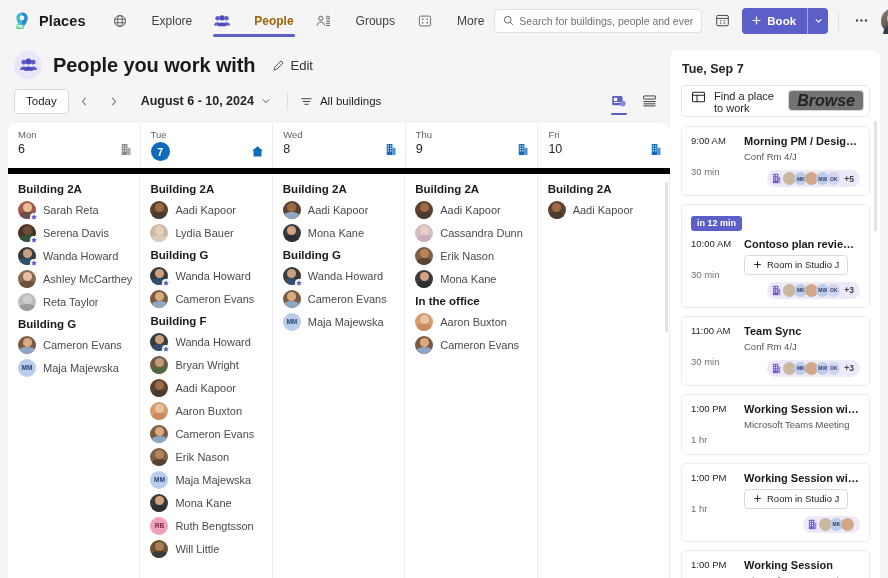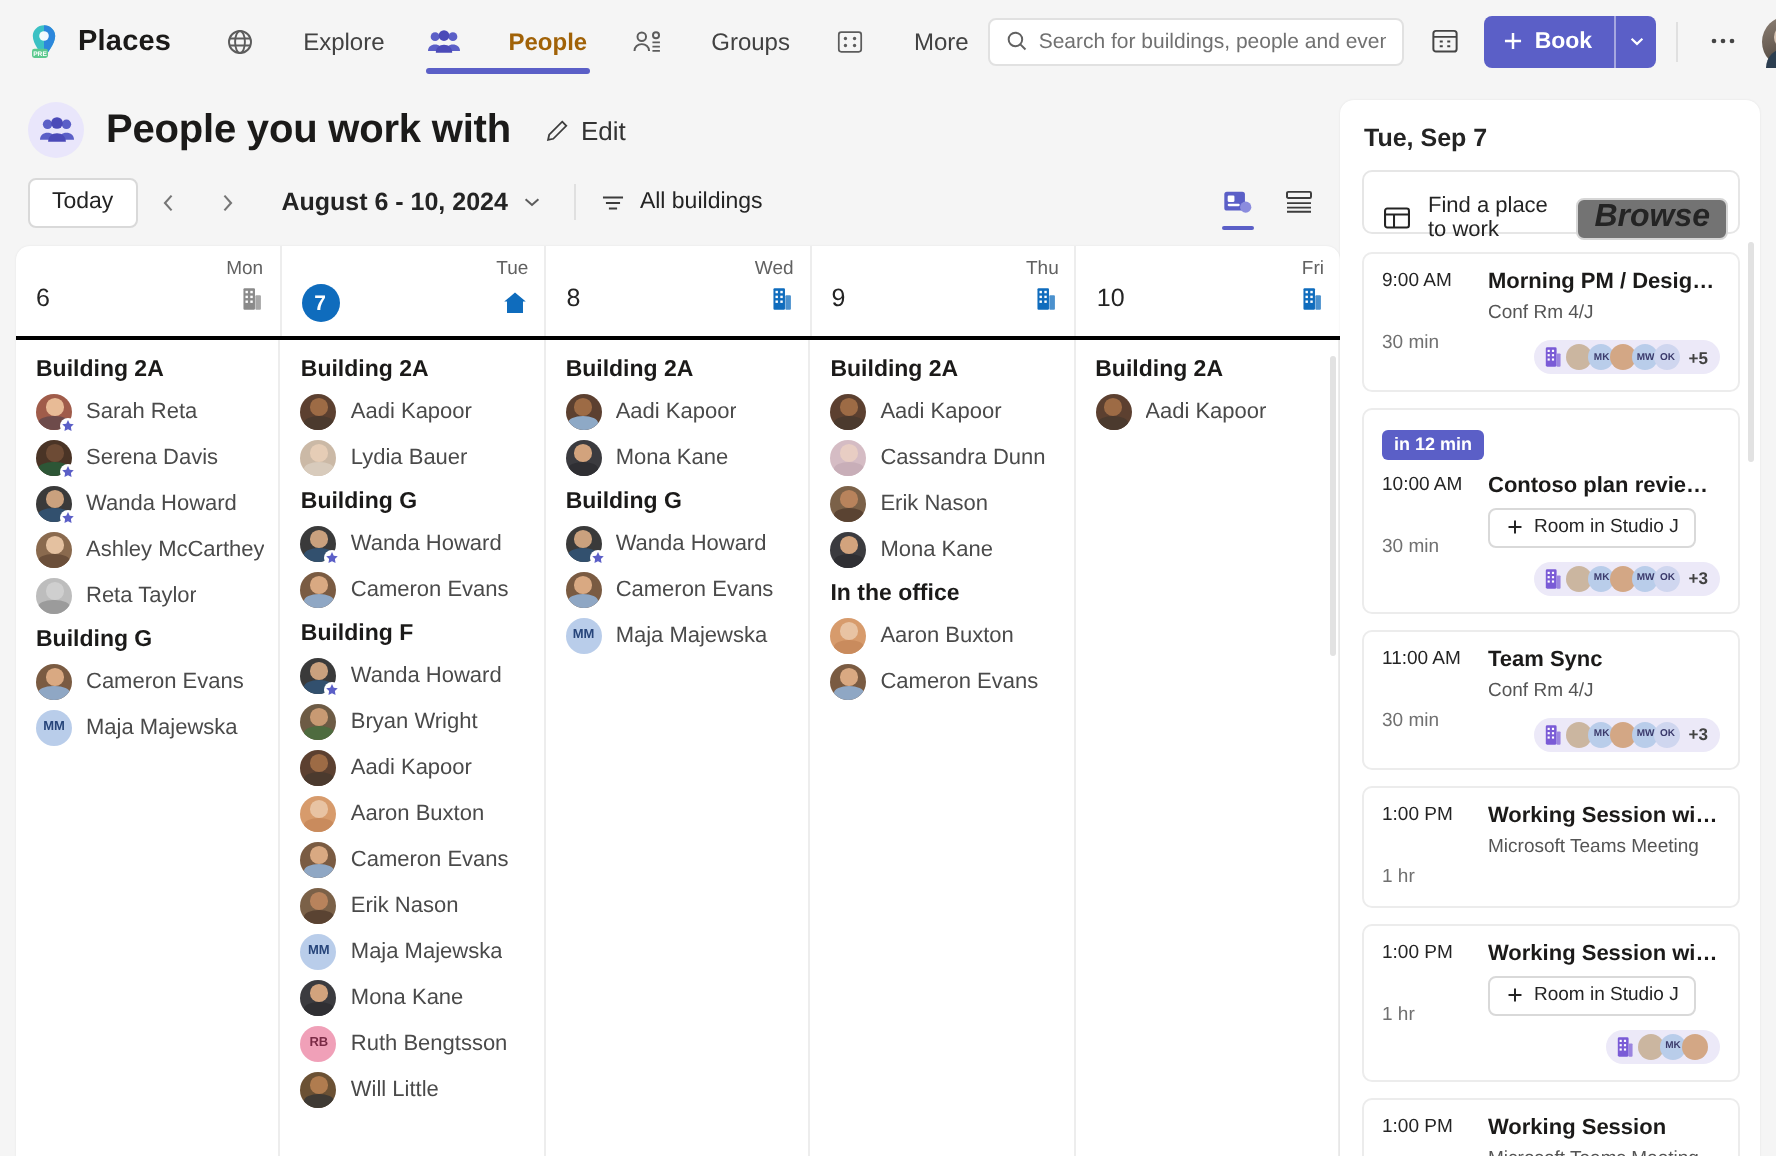--- a/index.html
+++ b/index.html
@@ -114,21 +114,21 @@
     content:""; position:absolute; left:3px; right:3px; bottom:-3px; height:2px;
     border-radius:1px; background:#5b5fc7;
   }
 
   
   .grid-wrap {
     flex: 1; margin: 0 0 0 8px; background: #fff; border-radius: 7px 7px 0 0;
     display: flex; flex-direction: column; overflow: hidden; position: relative;
     box-shadow: 0 .3px 1.2px rgba(0,0,0,.07);
   }
-  .grid-head { display: flex; border-bottom: 2px solid #000000; text-align: right; }
+  .grid-head { display: flex; border-bottom: 6px solid #000000; }
   .gh-cell {
     flex: 1; padding: 6px 8px 7px 10px; border-right: 1px solid #ededed;
     display: flex; flex-direction: column; gap: 2px; min-width: 0;
   }
   .gh-cell:last-child { border-right: 0; }
   .gh-dow { font-size: 9.5px; color: #616161; }
   .gh-row { display: flex; align-items: center; justify-content: space-between; }
   .gh-num { font-size: 12.5px; color: #242424; }
   .gh-num.today {
     width: 19px; height: 19px; border-radius: 50%; background: #0f6cbd; color: #fff;
@@ -172,21 +172,21 @@
   
   .right {
     width: 210px; min-width: 210px; margin: 9px 0 0 0; background: #fff;
     border-radius: 7px 7px 0 0; display: flex; flex-direction: column;
     overflow: hidden; position: relative; box-shadow: 0 .3px 1.2px rgba(0,0,0,.08);
   }
   .rp-title { font-size: 12.5px; font-weight: 600; color: #242424; padding: 12px 12px 9px; }
   .rp-scroll { flex: 1; overflow: hidden; padding: 0 10px 0 11px; position: relative; }
   .find-card {
     border: 1px solid #e6e6e6; border-radius: 5px; height: 32px;
-    display: flex; align-items: center; padding: 16px 5px 0 9px; gap: 8px; margin-bottom: 9px;
+    display: flex; padding: 4px 5px 0 9px; gap: 8px; margin-bottom: 9px;
   }
   .find-label { font-size: 11px; color: #242424; flex: 1; }
   .browse-btn {
     height: 21px; border: 1px solid #d6d6d6; border-radius: 4px; background: #737373;
     font-size: 16px; font-weight: 600; color: #242424; padding: 0 8px;
     display: flex; align-items: center; cursor: pointer; font-style: italic;
   }
   .ev-card {
     border: 1px solid #ececec; border-radius: 5px; padding: 7px 9px 8px;
     margin-bottom: 8px; background: #fff;

